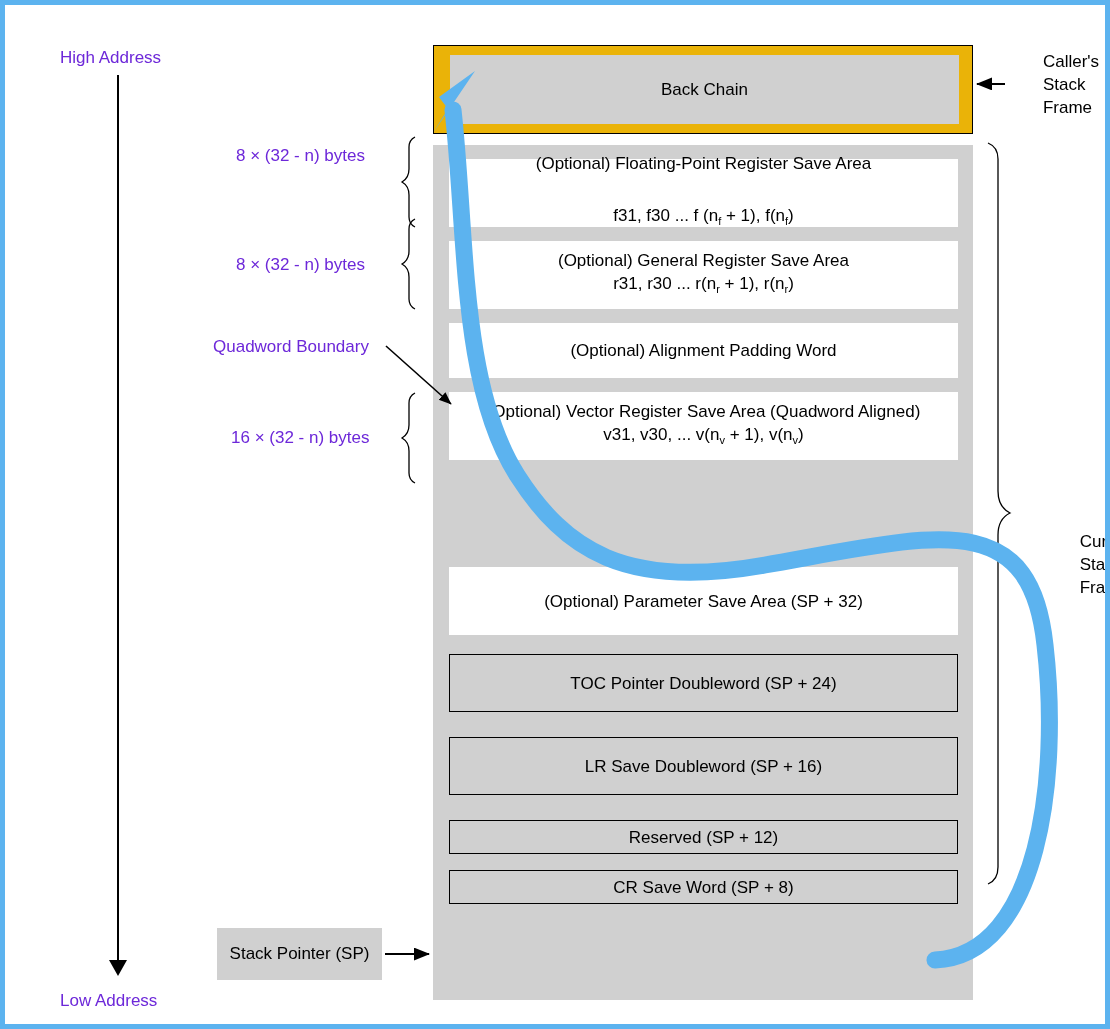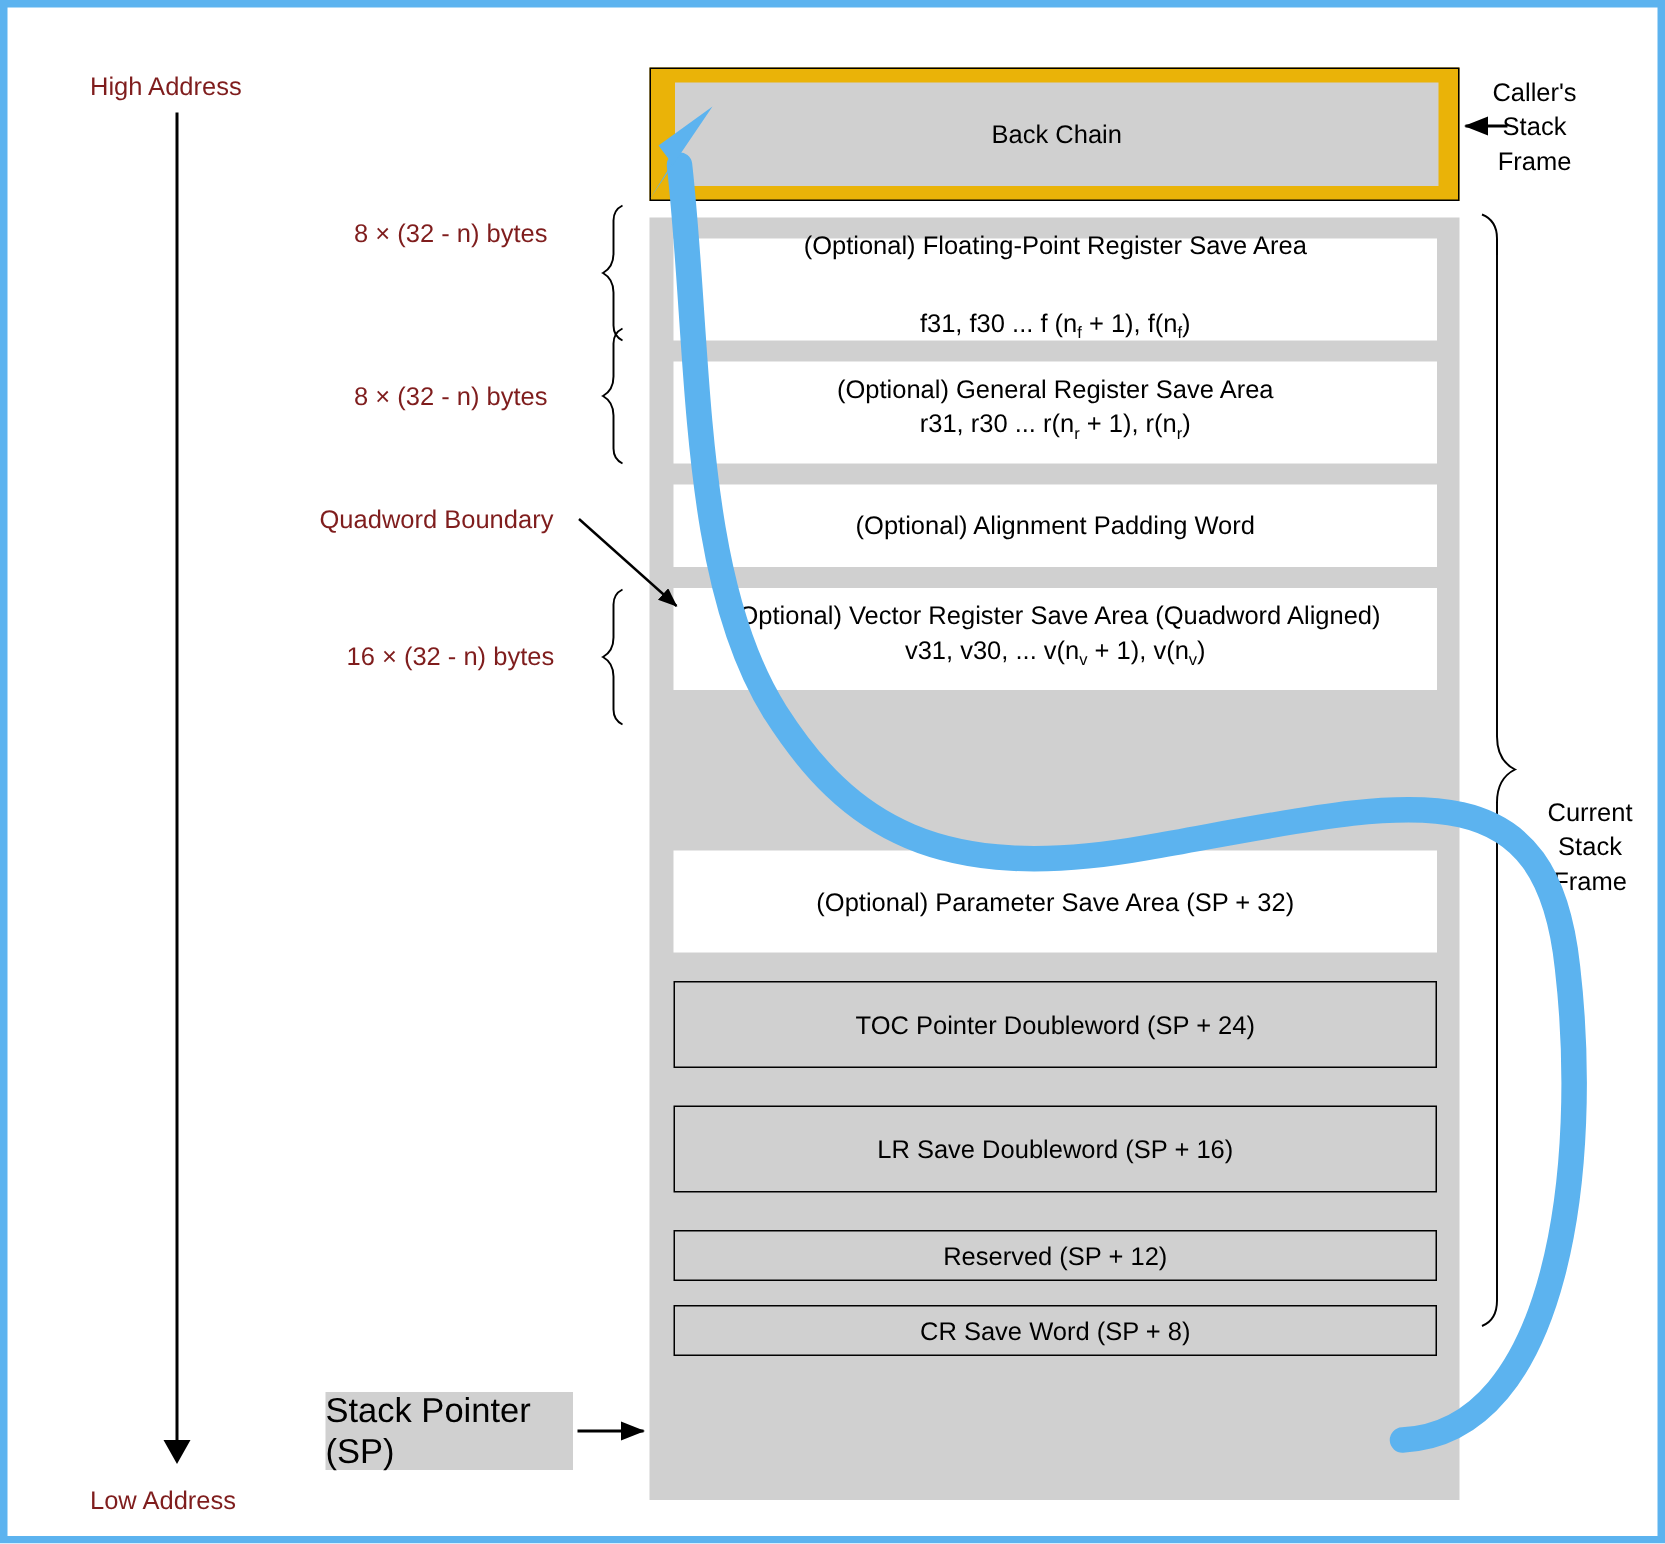--- a/index.html
+++ b/index.html
@@ -17,31 +17,31 @@
     background: #ffffff;
     box-sizing: border-box;
     border: 5px solid #5cb3ef;
     overflow: hidden;
   }
 
   
   .lbl {
     position: absolute;
     font-size: 17px;
-    color: #7f1d1d;
+    color: #6d28d9;
     line-height: 21px;
     white-space: nowrap;
   }
   .lbl-multi {
     position: absolute;
     font-size: 17px;
     color: #000000;
     line-height: 23px;
-    text-align: center;
     white-space: nowrap;
+    margin-left: 48px;
   }
 
   
   #caller-frame {
     position: absolute;
     left: 428px;
     top: 40px;
     width: 540px;
     height: 89px;
     border: 1.5px solid #000000;
@@ -114,21 +114,21 @@
   #sp-box {
     position: absolute;
     left: 212px;
     top: 923px;
     width: 165px;
     height: 52px;
     background: #d0d0d0;
     display: flex;
     align-items: center;
     justify-content: center;
-    font-size: 23px;
+    font-size: 17px;
     color: #000;
   }
 
   svg.overlay {
     position: absolute;
     left: 0; top: 0;
     width: 1110px;
     height: 1029px;
     pointer-events: none;
   }

